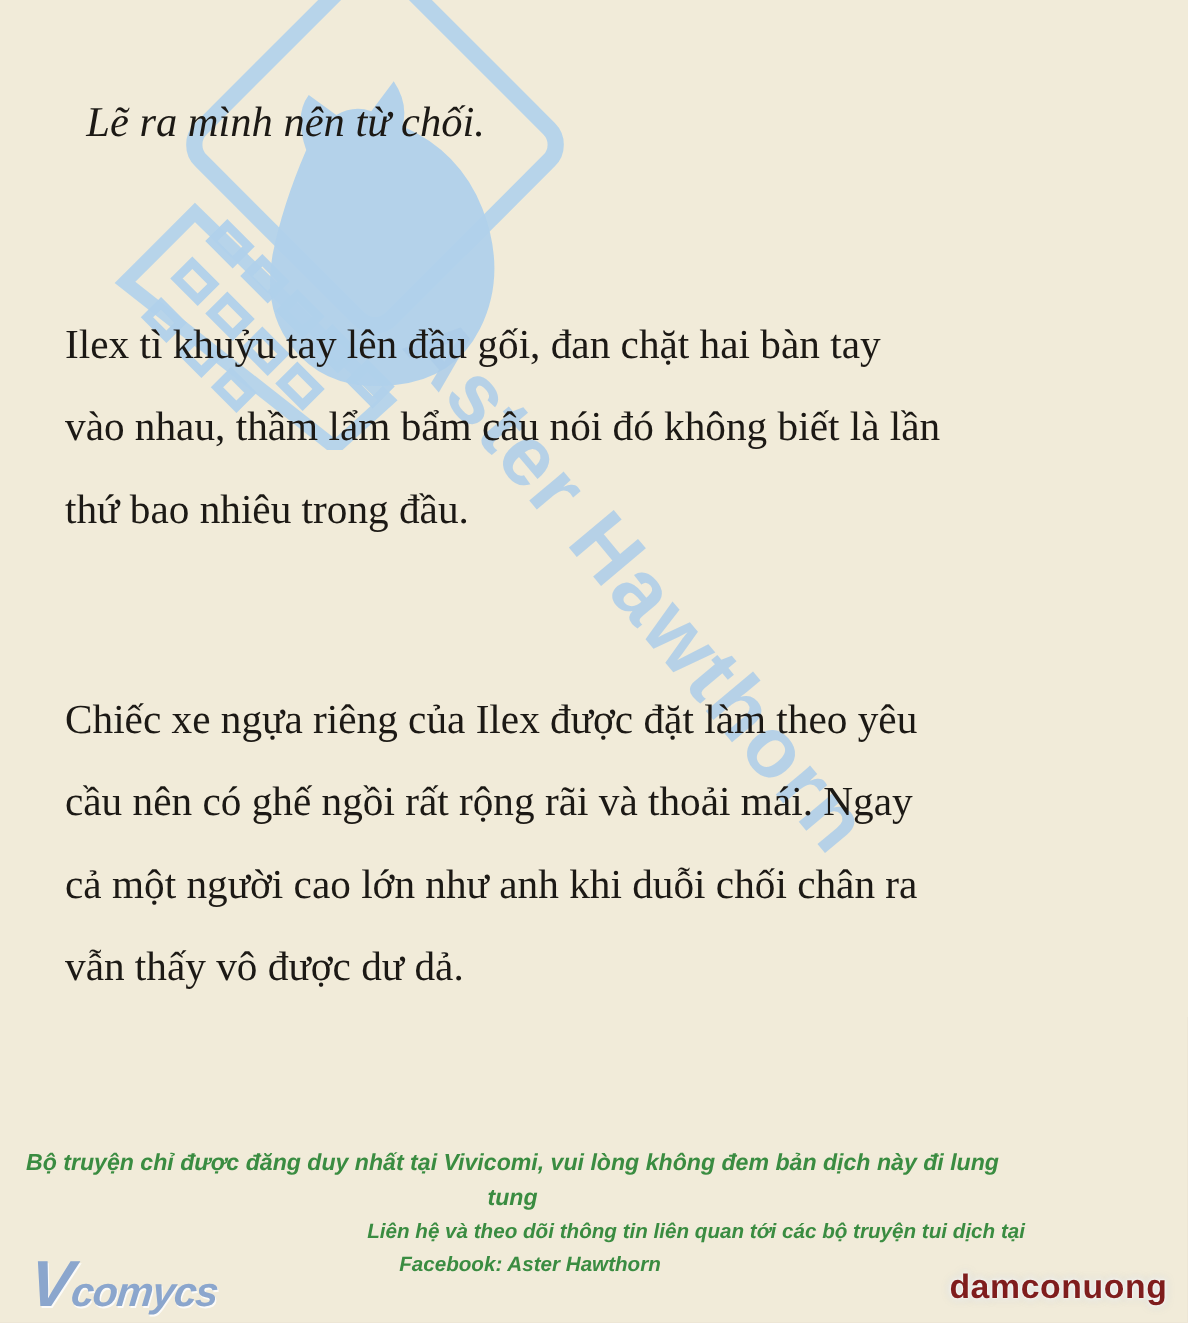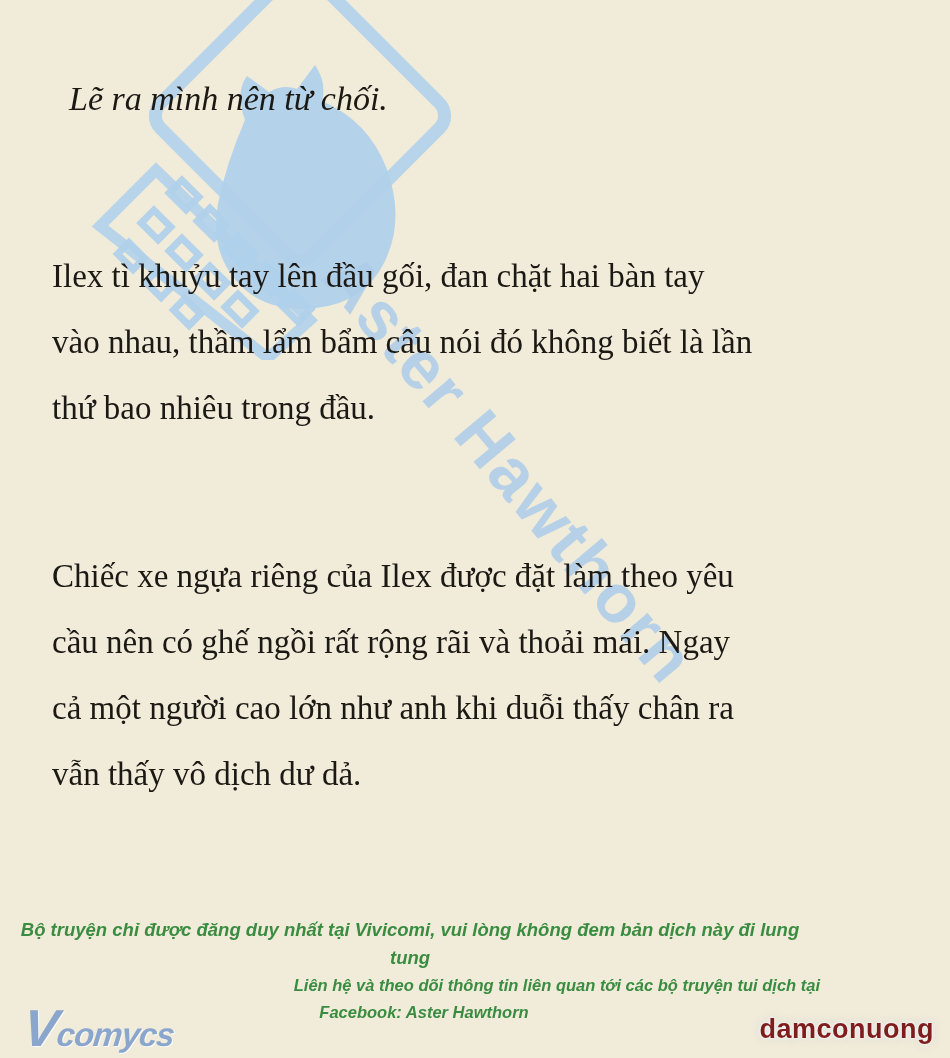--- a/index.html
+++ b/index.html
@@ -152,22 +152,22 @@
 
   <div class="para para-1">
     <span>Ilex tì khuỷu tay lên đầu gối, đan chặt hai bàn tay</span>
     <span>vào nhau, thầm lẩm bẩm câu nói đó không biết là lần</span>
     <span>thứ bao nhiêu trong đầu.</span>
   </div>
 
   <div class="para para-2">
     <span>Chiếc xe ngựa riêng của Ilex được đặt làm theo yêu</span>
     <span>cầu nên có ghế ngồi rất rộng rãi và thoải mái. Ngay</span>
-    <span>cả một người cao lớn như anh khi duỗi thấy chân ra</span>
-    <span>vẫn thấy vô dịch dư dả.</span>
+    <span>cả một người cao lớn như anh khi duỗi chối chân ra</span>
+    <span>vẫn thấy vô được dư dả.</span>
   </div>
 
   <div class="footer-note">
     <div class="f1">Bộ truyện chỉ được đăng duy nhất tại Vivicomi, vui lòng không đem bản dịch này đi lung tung</div>
     <div class="f2">Liên hệ và theo dõi thông tin liên quan tới các bộ truyện tui dịch tại</div>
     <div class="f3">Facebook: Aster Hawthorn</div>
   </div>
 
   <div class="site-logo">Vcomycs</div>
   <div class="uploader">damconuong</div>

